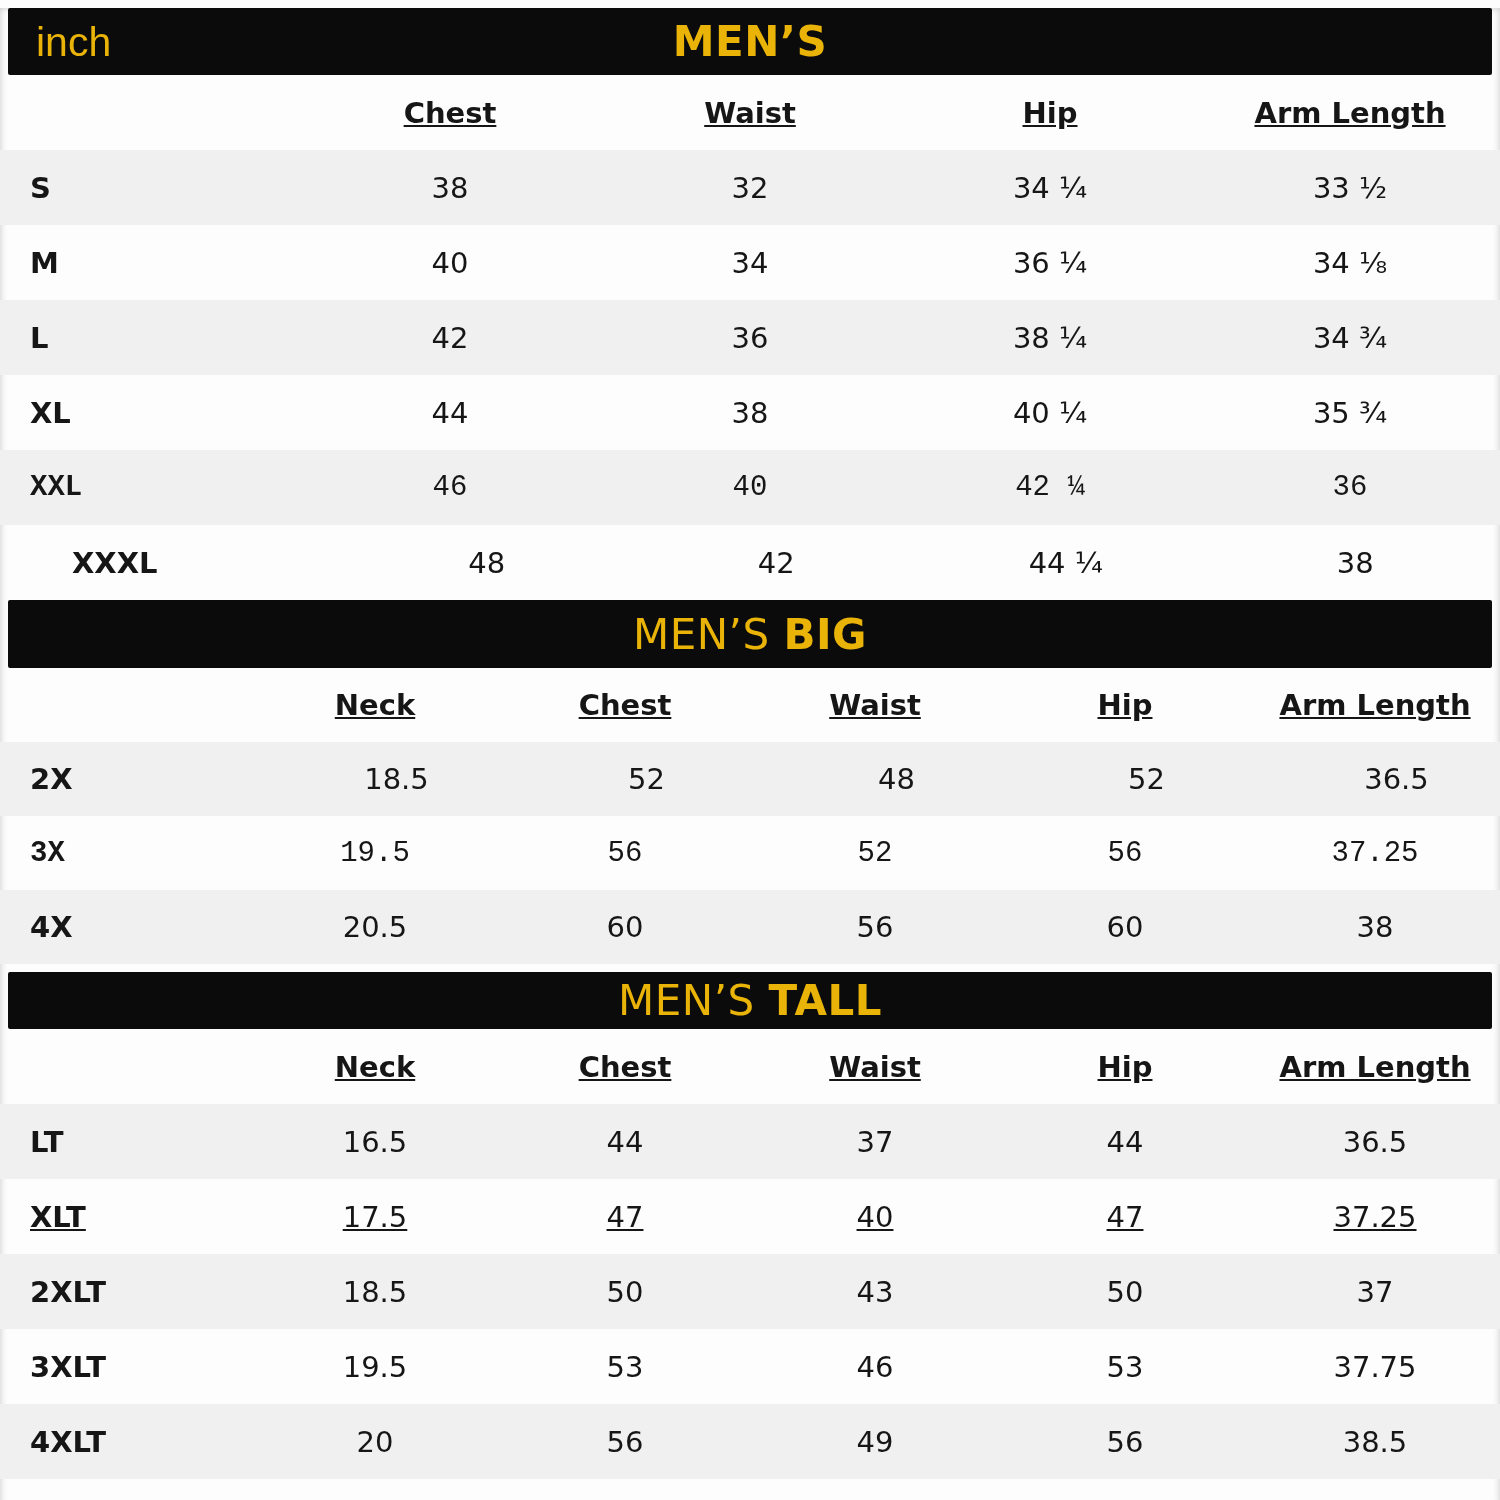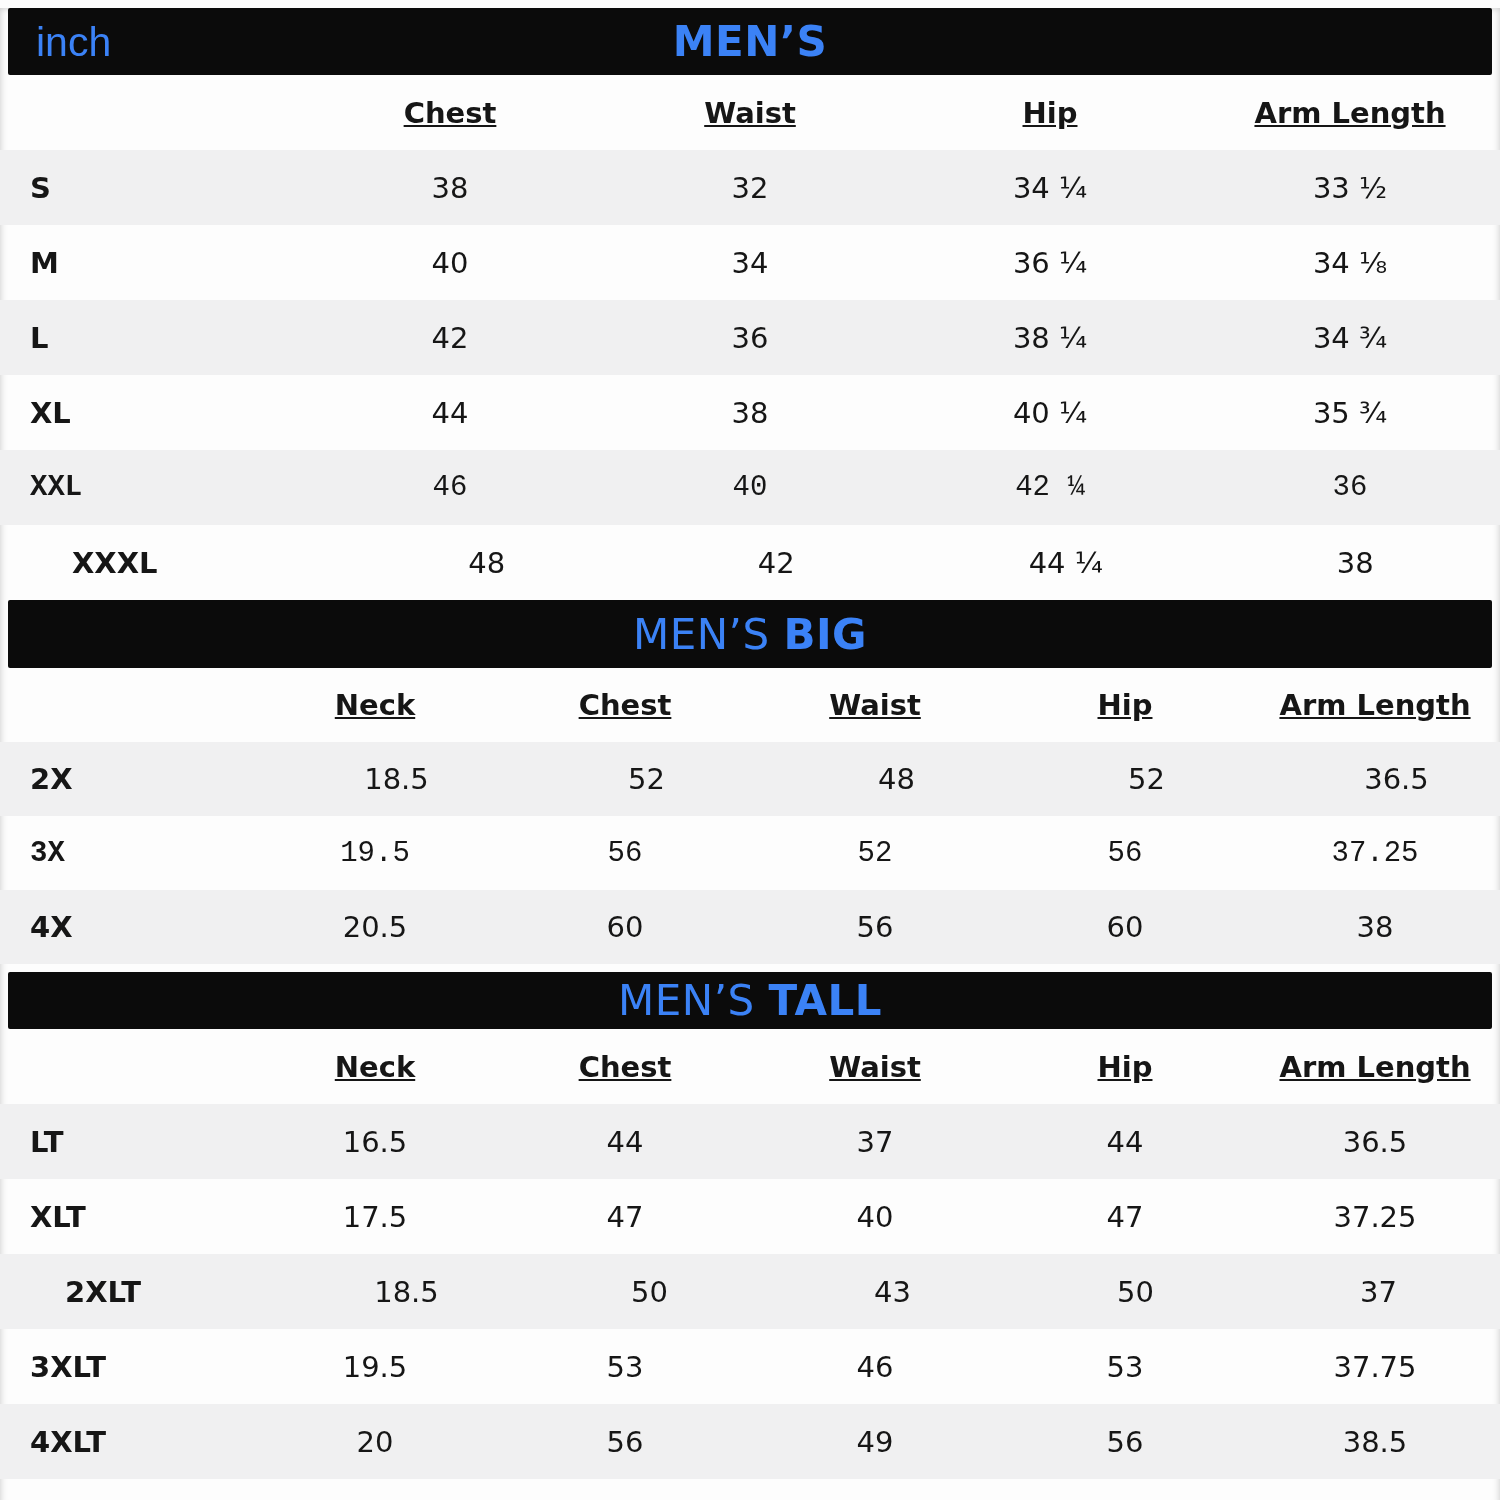--- a/index.html
+++ b/index.html
@@ -10,21 +10,21 @@
     color:#161616;
     overflow:hidden;
   }
   .page{
     position:relative;
     width:1500px;height:1500px;
     box-shadow: inset 0 0 7px rgba(130,130,130,.45);
   }
   .bar{
     background:#0b0b0b;
-    color:#3b82f6;
+    color:#eab308;
     height:68px;
     margin:0 8px;
     display:flex;
     align-items:center;
     justify-content:center;
     position:relative;
     border-radius:2px;
   }
   .bar.first{margin-top:8px;height:67px;}
   .bar.gap-top{margin-top:8px;height:57px;}
@@ -188,29 +188,29 @@
         <div class="cell">Arm Length</div>
       </div>
       <div class="row stripe" style="grid-template-columns: 250px repeat(5, 1fr);">
         <div class="cell lbl">LT</div>
         <div class="cell">16.5</div>
         <div class="cell">44</div>
         <div class="cell">37</div>
         <div class="cell">44</div>
         <div class="cell">36.5</div>
       </div>
-      <div class="row" style="grid-template-columns: 250px repeat(5, 1fr);">
+      <div class="row" style="grid-template-columns: 250px repeat(5, 1fr); text-decoration: underline;">
         <div class="cell lbl">XLT</div>
         <div class="cell">17.5</div>
         <div class="cell">47</div>
         <div class="cell">40</div>
         <div class="cell">47</div>
         <div class="cell">37.25</div>
       </div>
-      <div class="row stripe" style="grid-template-columns: 250px repeat(5, 1fr); padding-left: 35px;">
+      <div class="row stripe" style="grid-template-columns: 250px repeat(5, 1fr);">
         <div class="cell lbl">2XLT</div>
         <div class="cell">18.5</div>
         <div class="cell">50</div>
         <div class="cell">43</div>
         <div class="cell">50</div>
         <div class="cell">37</div>
       </div>
       <div class="row" style="grid-template-columns: 250px repeat(5, 1fr);">
         <div class="cell lbl">3XLT</div>
         <div class="cell">19.5</div>

